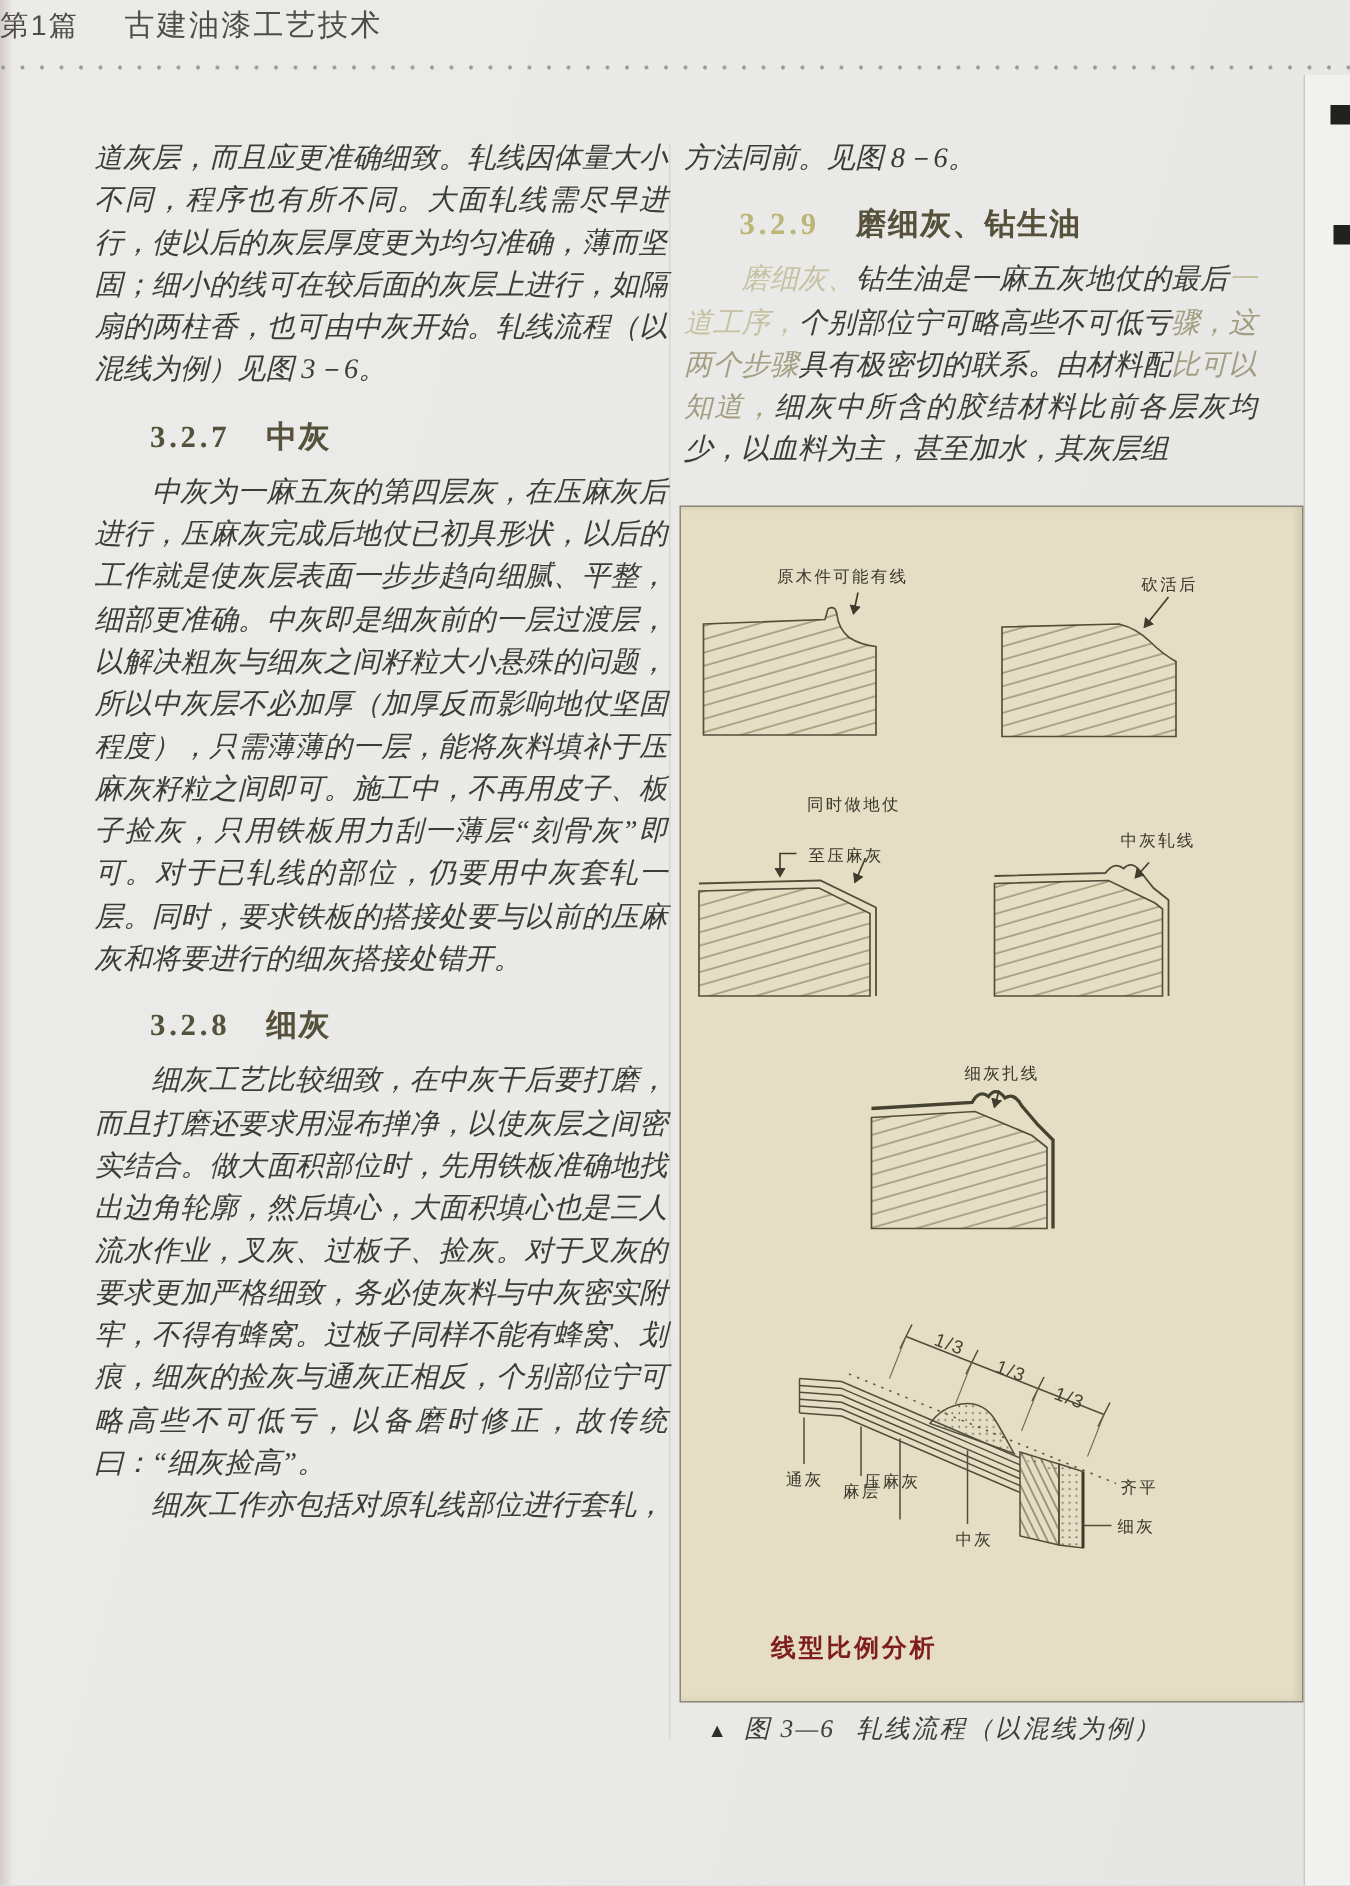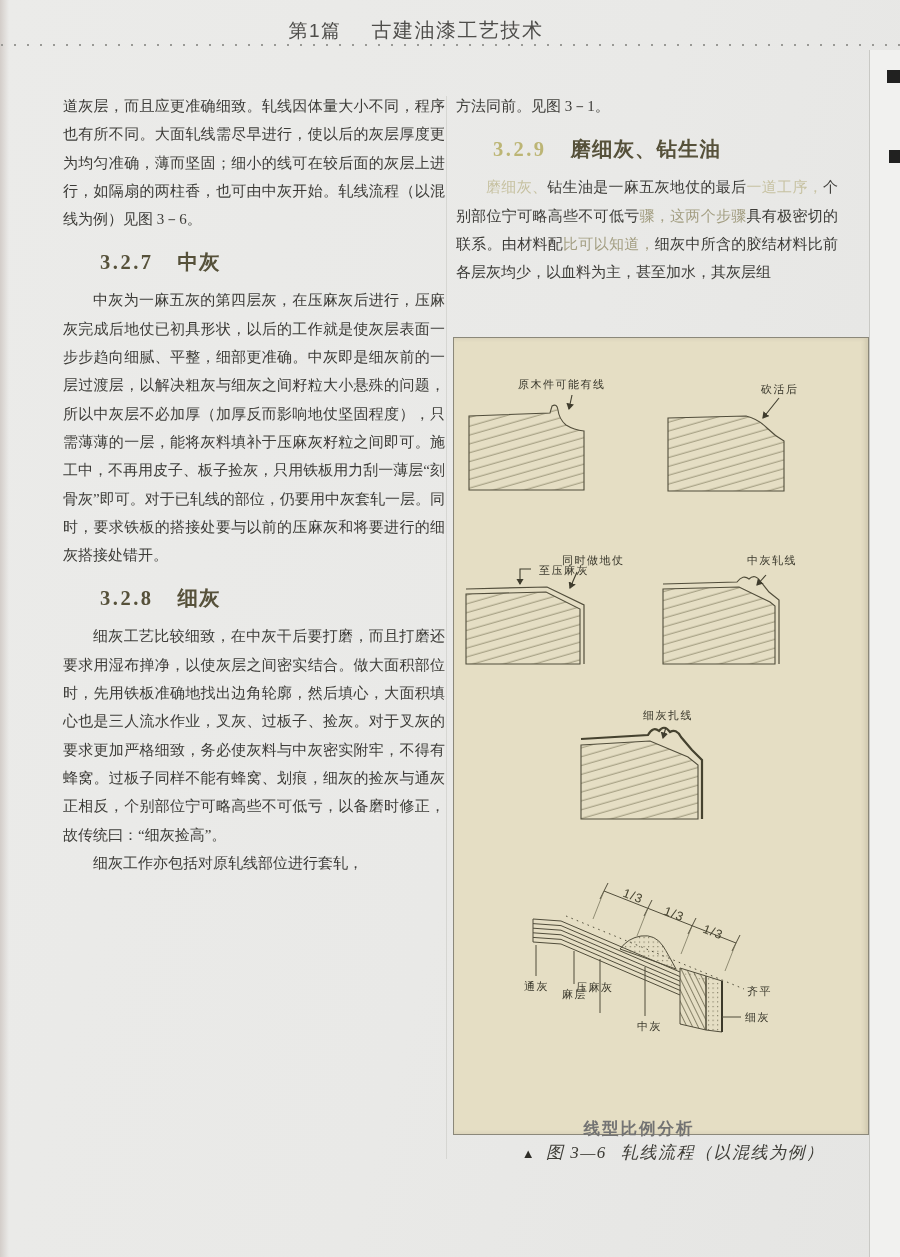--- a/index.html
+++ b/index.html
@@ -9,57 +9,57 @@
     font-family:"Liberation Serif","DejaVu Serif",serif;
     color:#3d3c38;
   }
   .spine-shade { position:absolute; left:0; top:0; width:9px; height:1257px;
     background:linear-gradient(to right,#d3cdc9,rgba(233,233,231,0)); }
   .page-edge { position:absolute; left:869px; top:50px; width:31px; height:1207px;
     background:#f1f1ef; border-left:1px solid #c9c9c5; }
   .edge-tab { position:absolute; right:0; width:13px; height:13px; background:#212120; }
   .tab1 { top:70px; } .tab2 { top:150px; width:11px; }
 
-  .header { position:absolute; top:17px; left:0; width:832px; text-align:center;
+  .header { position:absolute; top:3px; left:0; width:832px; text-align:left;
     font-family:"Liberation Sans","DejaVu Sans",sans-serif; color:#4e4d4a;
     font-size:20px; letter-spacing:1.5px; font-weight:500; }
   .header .part { margin-right:30px; font-size:19px; }
   .dotted-rule { position:absolute; top:43px; left:0; width:900px; height:4px;
     background-image:radial-gradient(circle at 2px 2px,#999995 1.1px,transparent 1.45px);
     background-size:13px 4px; background-repeat:repeat-x; }
 
   .col-divider { position:absolute; left:446px; top:96px; width:1px; height:1063px; background:#d6d6d2; }
 
   .col { position:absolute; top:92px; width:382px; }
   .col-left  { left:63px; }
   .col-right { left:456px; }
-  p.body-p { margin:0; font-size:15px; line-height:28.3px; text-align:justify;
-    word-break:break-all; color:#3d3c38; }
+  p.body-p { margin:0; font-size:19px; line-height:28.3px; text-align:justify;
+    word-break:break-all; color:#3d3c38;font-style:italic; }
   p.indent { text-indent:2em; }
   h2.sec { margin:15px 0 10px 37px; font-size:20.5px; font-weight:bold;
     color:#56513a; letter-spacing:1px; }
   h2.sec .num { letter-spacing:2.5px; margin-right:24px; }
   .fade1 { color:#c7c2a2; }
   .fade2 { color:#a39e82; }
   .fade-num { color:#bcb575; }
 
   .figure-box { position:absolute; left:453px; top:337px; width:414px; height:796px;
     background:#e5dec4; border:1px solid #8b887a;
     box-shadow:inset -3px 0 4px rgba(140,134,110,0.22); }
   .figure-box svg { position:absolute; left:0; top:0; }
   .flabel { position:absolute; font-family:"Liberation Sans","DejaVu Sans",sans-serif;
     font-weight:500; font-size:11px; color:#3a382c; letter-spacing:1.5px; white-space:nowrap; }
   .dim { position:absolute; font-family:"Liberation Sans","DejaVu Sans",sans-serif;
     font-size:12.5px; color:#45422f; transform:rotate(21deg); transform-origin:left top;
     letter-spacing:1px; }
-  .fig-subtitle { position:absolute; left:60px; top:780px; width:250px; text-align:center;
+  .fig-subtitle { position:absolute; left:60px; top:750px; width:250px; text-align:left;
     font-family:"Liberation Sans","DejaVu Sans",sans-serif; font-weight:700;
-    font-size:16.5px; color:#737373; letter-spacing:2px; }
+    font-size:16.5px; color:#7f1d1d; letter-spacing:2px; }
 
-  .caption { position:absolute; top:1141px; left:466px; width:414px; text-align:center;
+  .caption { position:absolute; top:1141px; left:416px; width:414px; text-align:center;
     font-style:italic; font-size:17px; color:#3f3e38; letter-spacing:1.5px; }
   .caption .marker { font-style:normal; font-size:13px; color:#2e2d28; margin-right:10px; }
   .caption .num { margin-right:14px; }
 
   .wood  { fill:url(#hatch); stroke:#514d3b; stroke-width:1.1; }
   .coat  { fill:none; stroke:#514d3b; stroke-width:1.2; }
   .coat2 { fill:none; stroke:#45422f; stroke-width:2.2; }
   .arrow { stroke:#3f3c2d; stroke-width:1.1; fill:none; marker-end:url(#arw); }
   .band  { stroke:#514d3b; stroke-width:1; fill:none; }
   .dropcol { fill:url(#hatchV); stroke:#514d3b; stroke-width:1; }
@@ -89,21 +89,21 @@
   <div class="col col-left">
     <p class="body-p">道灰层，而且应更准确细致。轧线因体量大小不同，程序也有所不同。大面轧线需尽早进行，使以后的灰层厚度更为均匀准确，薄而坚固；细小的线可在较后面的灰层上进行，如隔扇的两柱香，也可由中灰开始。轧线流程（以混线为例）见图 3－6。</p>
     <h2 class="sec"><span class="num">3.2.7</span><span>中灰</span></h2>
     <p class="body-p indent">中灰为一麻五灰的第四层灰，在压麻灰后进行，压麻灰完成后地仗已初具形状，以后的工作就是使灰层表面一步步趋向细腻、平整，细部更准确。中灰即是细灰前的一层过渡层，以解决粗灰与细灰之间籽粒大小悬殊的问题，所以中灰层不必加厚（加厚反而影响地仗坚固程度），只需薄薄的一层，能将灰料填补于压麻灰籽粒之间即可。施工中，不再用皮子、板子捡灰，只用铁板用力刮一薄层“刻骨灰”即可。对于已轧线的部位，仍要用中灰套轧一层。同时，要求铁板的搭接处要与以前的压麻灰和将要进行的细灰搭接处错开。</p>
     <h2 class="sec"><span class="num">3.2.8</span><span>细灰</span></h2>
     <p class="body-p indent">细灰工艺比较细致，在中灰干后要打磨，而且打磨还要求用湿布掸净，以使灰层之间密实结合。做大面积部位时，先用铁板准确地找出边角轮廓，然后填心，大面积填心也是三人流水作业，叉灰、过板子、捡灰。对于叉灰的要求更加严格细致，务必使灰料与中灰密实附牢，不得有蜂窝。过板子同样不能有蜂窝、划痕，细灰的捡灰与通灰正相反，个别部位宁可略高些不可低亏，以备磨时修正，故传统曰：“细灰捡高”。</p>
     <p class="body-p indent">细灰工作亦包括对原轧线部位进行套轧，</p>
   </div>
 
   <div class="col col-right">
-    <p class="body-p">方法同前。见图 3－1。</p>
+    <p class="body-p">方法同前。见图 8－6。</p>
     <h2 class="sec" style=""><span class="num fade-num">3.2.9</span><span>磨细灰、钻生油</span></h2>
     <p class="body-p indent"><span class="fade1">磨细灰、</span><span>钻生油是一麻五灰地仗的最后</span><span class="fade1">一道工序，</span><span>个别部位宁可略高些不可低亏</span><span class="fade2">骤，这两个步骤</span><span>具有极密切的联系。由材料配</span><span class="fade2">比可以知道，</span><span>细灰中所含的胶结材料比前各层灰均少，以血料为主，甚至加水，其灰层组</span></p>
   </div>
 
   <div class="figure-box">
     <svg width="414" height="796" viewBox="0 0 414 796">
       <defs>
         <pattern id="hatch" width="8.5" height="8.5" patternUnits="userSpaceOnUse" patternTransform="rotate(-16)">
           <line x1="0" y1="4" x2="8.5" y2="4" stroke="#7f7a5e" stroke-width="0.75"></line>
         </pattern>
@@ -159,21 +159,21 @@
       <line class="xline" x1="282" y1="605" x2="271" y2="633"></line>
       <path class="thin" d="M82,638 L82,607"></path>
       <path class="thin" d="M120,646 L120,613"></path>
       <path class="thin" d="M146,675 L146,621"></path>
       <path class="thin" d="M191,678 L191,629"></path>
       <path class="thin" d="M268,679 L287,679"></path>
     </svg>
 
     <span class="flabel" style="left:64px;top:39px;">原木件可能有线</span>
     <span class="flabel" style="left:307px;top:44px;">砍活后</span>
-    <span class="flabel" style="left:84px;top:215px;margin-left:24px;">同时做地仗</span>
+    <span class="flabel" style="left:84px;top:191px;">同时做地仗</span>
     <span class="flabel" style="left:85px;top:225px;">至压麻灰</span>
     <span class="flabel" style="left:293px;top:215px;">中灰轧线</span>
     <span class="flabel" style="left:189px;top:370px;">细灰扎线</span>
     <span class="dim" style="left:172px;top:548px;">1/3</span>
     <span class="dim" style="left:213px;top:566px;">1/3</span>
     <span class="dim" style="left:252px;top:584px;">1/3</span>
     <span class="flabel" style="left:70px;top:641px;">通灰</span>
     <span class="flabel" style="left:108px;top:649px;">麻层</span>
     <span class="flabel" style="left:122px;top:642px;">压麻灰</span>
     <span class="flabel" style="left:183px;top:681px;">中灰</span>

